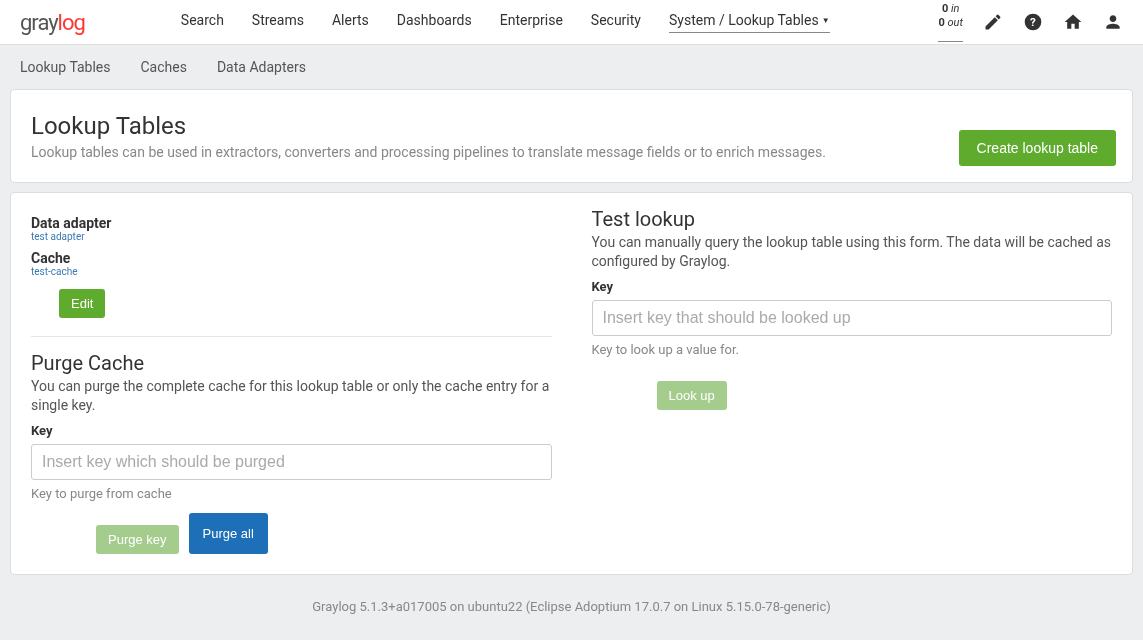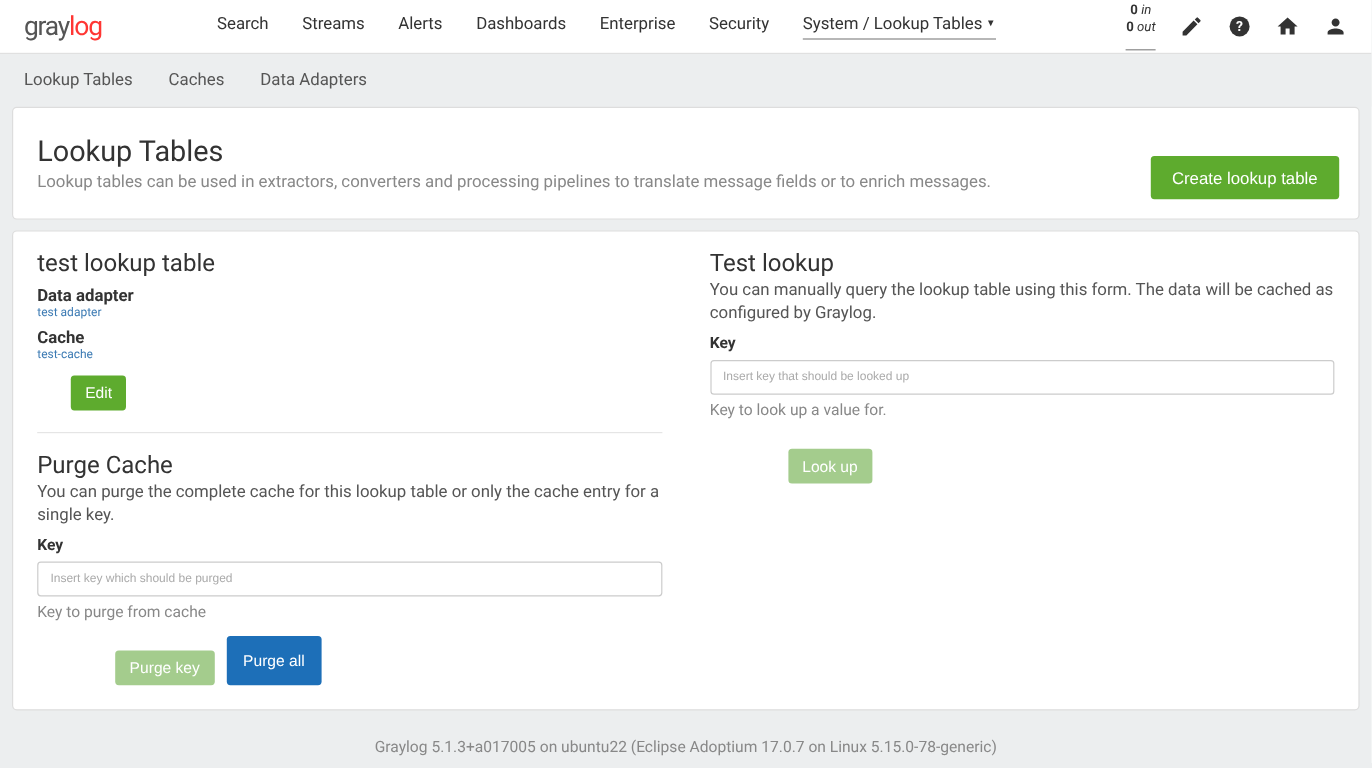--- a/index.html
+++ b/index.html
@@ -35,21 +35,21 @@
 .field-label { font-weight: 700; font-size: 14px; color: #333; margin-top: 8px; }
 .link { color: #3b7ab3; font-size: 10px; cursor: pointer; }
 
 .btn-sm { background: #5eab2e; color: #fff; border: none; padding: 7px 12px; font-size: 13px; border-radius: 3px; cursor: pointer; margin-top: 12px; margin-left: 28px; }
 .btn-sm.dis { background: #a4cc8d; cursor: default; }
 .btn-blue { background: #1d6fb8; color: #fff; border: none; padding: 7px 14px; font-size: 13px; border-radius: 3px; cursor: pointer; }
 
 hr { margin: 18px 0 14px 0; border: none; border-top: 1px solid #e5e5e5; }
 
 .form-label { font-weight: 700; font-size: 13px; margin-bottom: 6px; display: block; margin-top: 6px; }
-.text-input { width: 100%; max-width: 535px; padding: 8px 10px; border: 1px solid #ccc; border-radius: 3px; font-size: 10px; color: #555; }
+.text-input { width: 100%; max-width: 535px; padding: 8px 10px; border: 1px solid #ccc; border-radius: 3px; font-size: 16px; color: #555; }
 .text-input::placeholder { color: #aaa; }
 .hint { color: #888; font-size: 13px; margin-top: 6px; }
 
 .btn-row { display: flex; gap: 10px; margin-top: 12px; padding-left: 37px; }
 
 .footer { text-align: center; color: #888; font-size: 13px; margin-top: 24px; padding-bottom: 10px; }
 </style>
 </head>
 <body>
 
@@ -92,21 +92,20 @@
 </div>
 
 <div class="page-header">
   <h1>Lookup Tables</h1>
   <p>Lookup tables can be used in extractors, converters and processing pipelines to translate message fields or to enrich messages.</p>
   <button class="primary-btn">Create lookup table</button>
 </div>
 
 <div class="content">
   <div class="left">
-    <h2>test lookup table</h2>
     <div class="field-label">Data adapter</div>
     <div class="link">test adapter</div>
     <div class="field-label">Cache</div>
     <div class="link">test-cache</div>
     <button class="btn-sm">Edit</button>
 
     <hr>
 
     <h2>Purge Cache</h2>
     <p class="sub">You can purge the complete cache for this lookup table or only the cache entry for a single key.</p>

